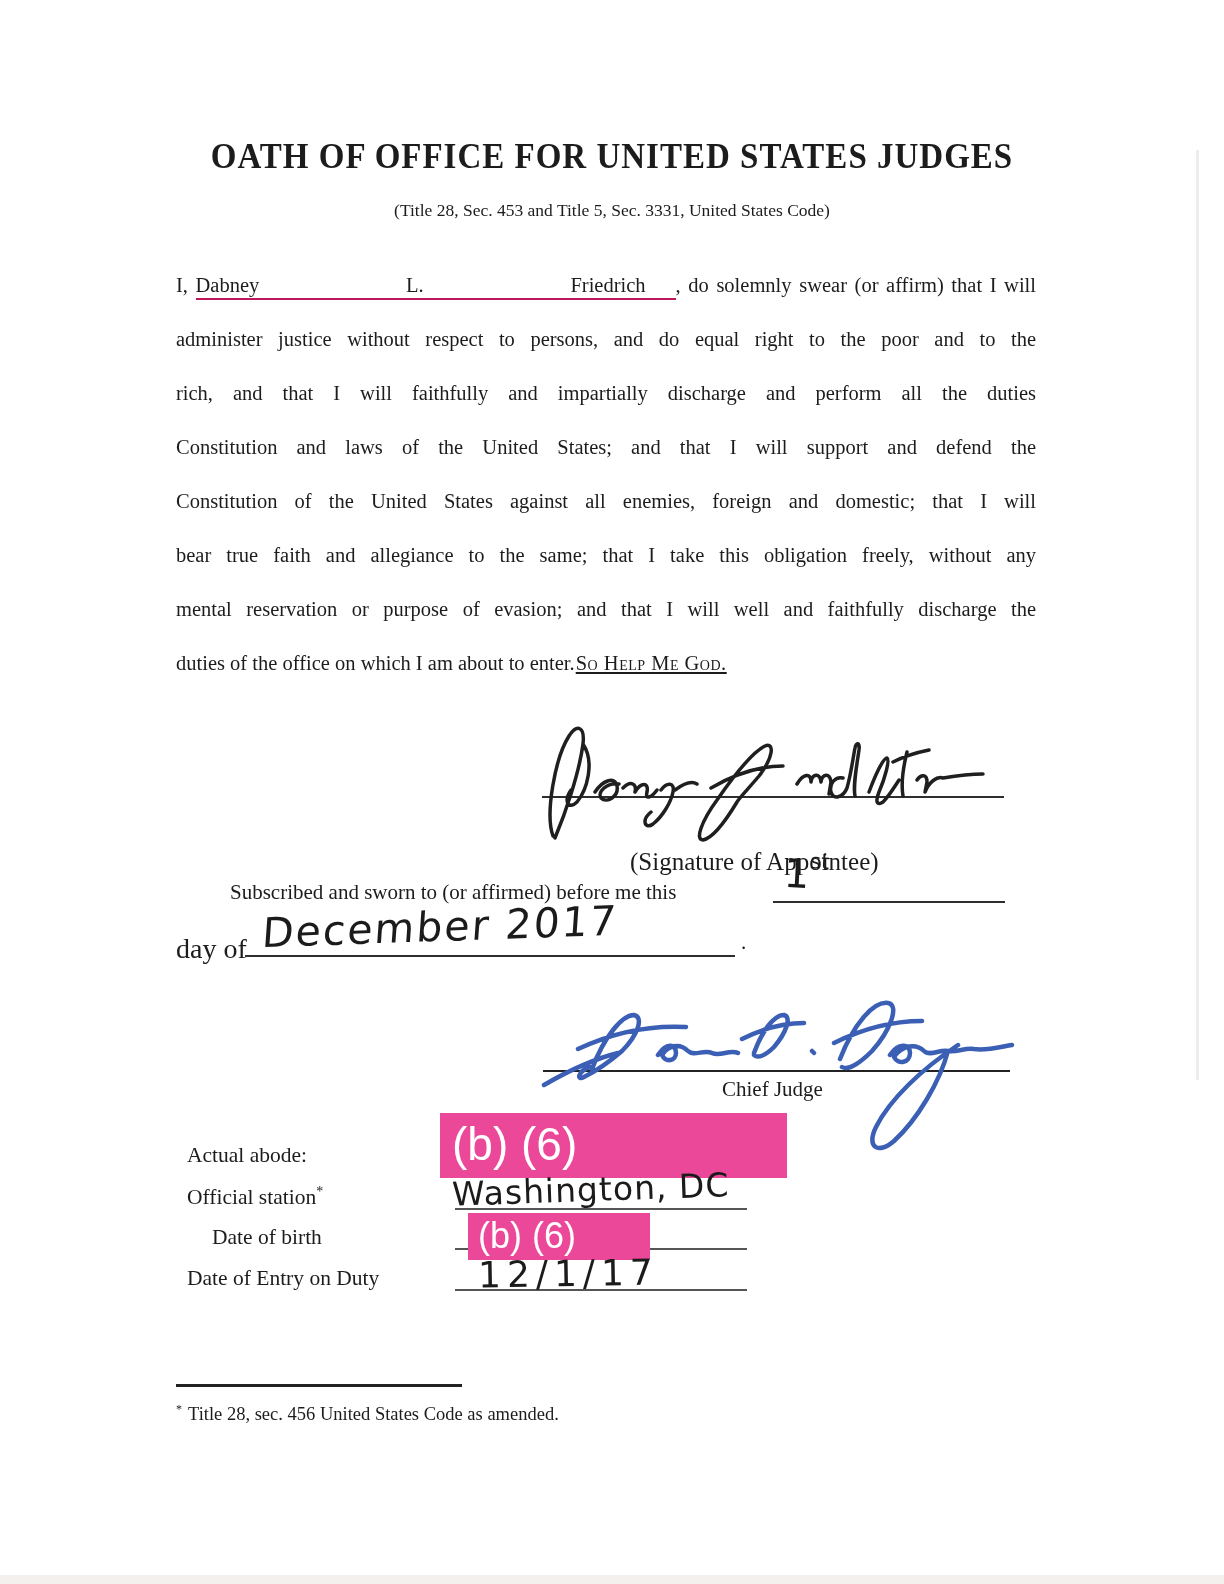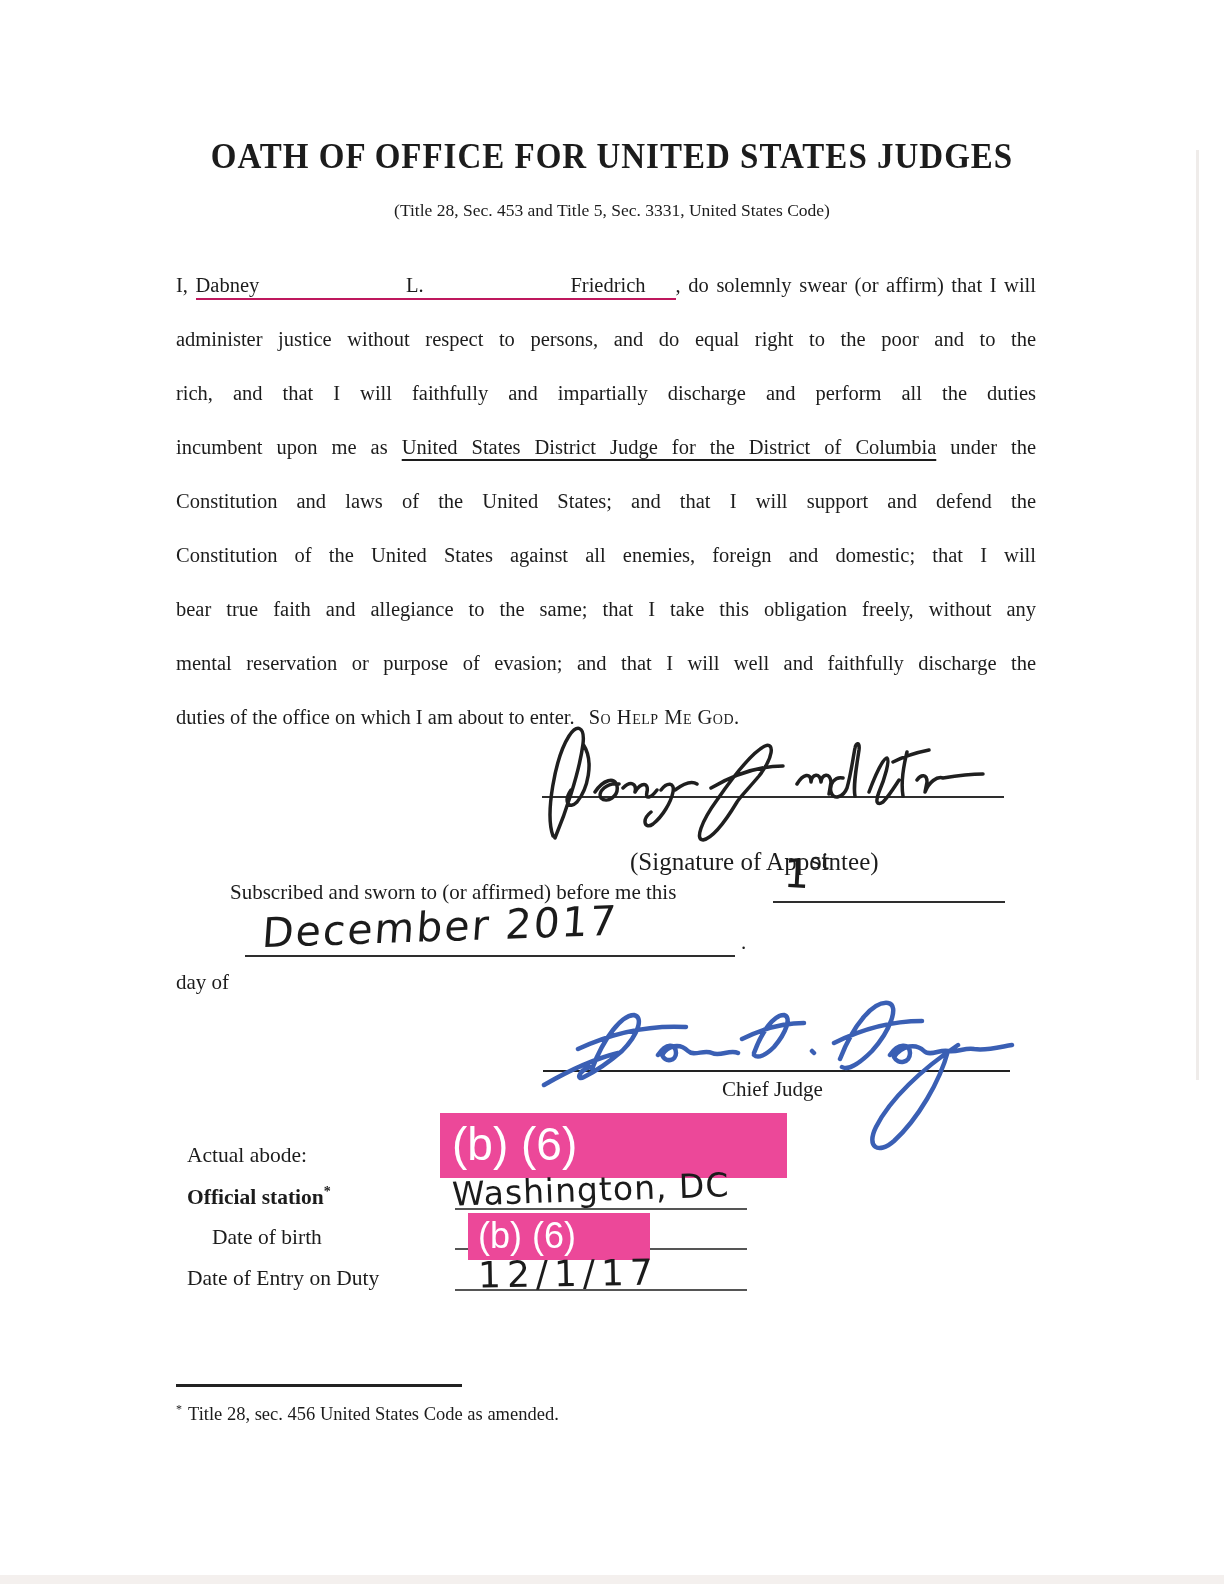--- a/index.html
+++ b/index.html
@@ -13,44 +13,44 @@
   .title{position:absolute;left:0;top:138px;width:1224px;margin:0;text-align:center;
          font-size:33px;font-weight:bold;letter-spacing:1px;transform:scaleY(1.08);}
   .subtitle{position:absolute;left:0;top:200px;width:1224px;text-align:center;font-size:17.5px;}
 
   .oath{position:absolute;left:176px;top:258px;width:860px;font-size:20.5px;}
   .oath .line{height:54px;line-height:54px;white-space:nowrap;}
   .oath .jl{text-align:justify;text-align-last:justify;white-space:normal;}
   .blank{display:inline-block;width:450px;border-bottom:2px solid #be185d;
          text-align:center;line-height:26px;vertical-align:baseline;padding-right:30px;}
   .dunder{text-decoration:underline;text-underline-offset:5px;text-decoration-thickness:1.5px;}
-  .sc{font-variant:small-caps;margin-left:14px;letter-spacing:0.5px;}
+  .sc{font-variant:small-caps;margin-left:1px;letter-spacing:0.5px;text-decoration:underline;}
 
   .rule{position:absolute;border-top:2px solid #2e2e2e;height:0;}
   .sig1-rule{left:542px;top:796px;width:462px;}
   .sig1-label{position:absolute;left:630px;top:801px;font-size:25px;margin-top:47px;}
   .sig-black{position:absolute;left:525px;top:718px;}
 
   .sworn{position:absolute;left:230px;top:880px;font-size:21px;}
   .sworn-rule{left:773px;top:901px;width:232px;}
   .hw{font-family:"DejaVu Sans", sans-serif;color:#1b1b1b;}
   .day-ord{position:absolute;left:784px;top:849px;font-size:40px;transform:rotate(3deg);}
   .day-ord sup{font-size:21px;vertical-align:20px;}
-  .dayof{position:absolute;left:176px;top:933px;font-size:21px;margin-top:37px;}
+  .dayof{position:absolute;left:176px;top:933px;font-size:28px;}
   .dayof-rule{left:245px;top:955px;width:490px;}
   .dayof-period{position:absolute;left:741px;top:930px;font-size:21px;}
   .month{position:absolute;left:262px;top:903px;font-size:41px;letter-spacing:2px;
          transform:rotate(-2deg) skewX(-6deg);}
 
   .sig2-rule{left:543px;top:1070px;width:467px;border-top-color:#222;}
   .sig2-label{position:absolute;left:722px;top:1077px;font-size:21px;}
   .sig-blue{position:absolute;left:528px;top:993px;}
 
   .flabel{position:absolute;left:187px;font-size:21.5px;}
-  .f1{top:1143px;} .f2{top:1184px;font-weight:bold;} .f3{top:1225px;margin-left:25px;} .f4{top:1266px;}
+  .f1{top:1143px;} .f2{top:1184px;} .f3{top:1225px;margin-left:25px;} .f4{top:1266px;}
   .flabel sup{font-size:14px;}
   .redact{position:absolute;background:#ec4899;color:#ffffff;
           font-family:"Liberation Sans", sans-serif;overflow:hidden;}
   .r1{left:440px;top:1113px;width:347px;height:65px;font-size:46px;line-height:62px;padding-left:12px;box-sizing:border-box;}
   .r2{left:468px;top:1213px;width:182px;height:47px;font-size:36px;line-height:45px;padding-left:10px;box-sizing:border-box;}
   .fl2{left:455px;top:1208px;width:292px;border-top-color:#555;}
   .fl3{left:455px;top:1248px;width:292px;border-top-color:#555;}
   .fl4{left:455px;top:1289px;width:292px;border-top-color:#555;}
   .st-hw{position:absolute;left:452px;top:1170px;font-size:33px;transform:rotate(-2deg);letter-spacing:1px;}
   .entry-hw{position:absolute;left:478px;top:1253px;font-size:36px;letter-spacing:6px;transform:rotate(-1deg);}
@@ -71,25 +71,20 @@
   <h1 class="title">OATH OF OFFICE FOR UNITED STATES JUDGES</h1>
   <div class="subtitle">(Title 28, Sec. 453 and Title 5, Sec. 3331, United States Code)</div>
 
   <div class="oath">
     <div class="line jl">
       <span>I,</span>
       <span class="blank"><span>Dabney L. Friedrich</span></span><span>, do solemnly swear (or affirm) that I will</span>
     </div>
     <div class="line jl">administer justice without respect to persons, and do equal right to the poor and to the</div>
     <div class="line jl">rich, and that I will faithfully and impartially discharge and perform all the duties</div>
-    <div class="line jl">
-      <span>incumbent upon me as</span>
-      <span class="dunder">United States District Judge for the District of Columbia</span>
-      <span>under the</span>
-    </div>
     <div class="line jl">Constitution and laws of the United States; and that I will support and defend the</div>
     <div class="line jl">Constitution of the United States against all enemies, foreign and domestic; that I will</div>
     <div class="line jl">bear true faith and allegiance to the same; that I take this obligation freely, without any</div>
     <div class="line jl">mental reservation or purpose of evasion; and that I will well and faithfully discharge the</div>
     <div class="line">
       <span>duties of the office on which I am about to enter.</span><span class="sc">So Help Me God.</span>
     </div>
   </div>
 
   <div class="rule sig1-rule"></div>

